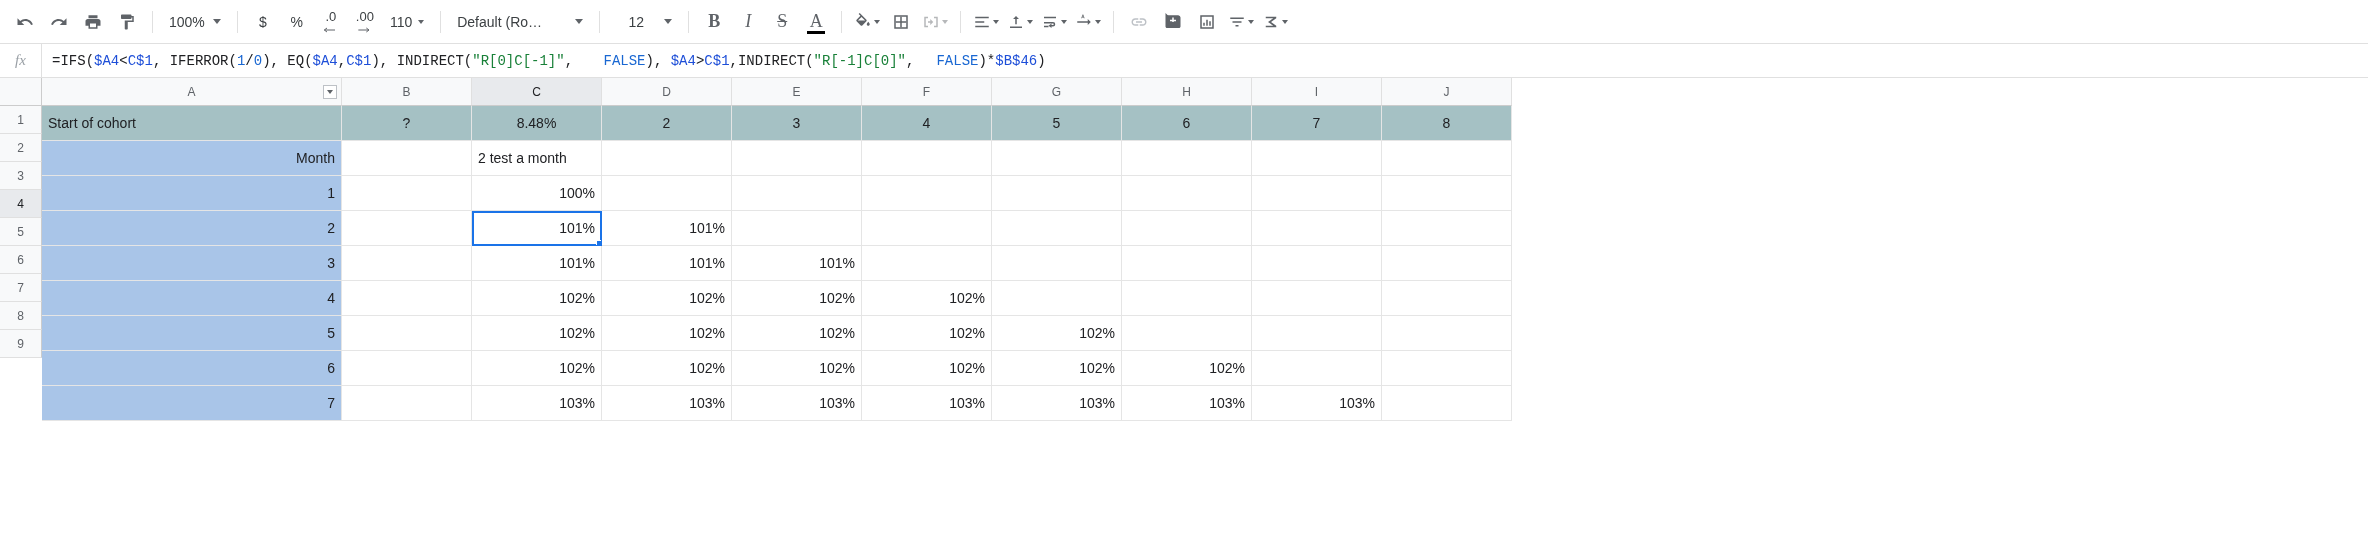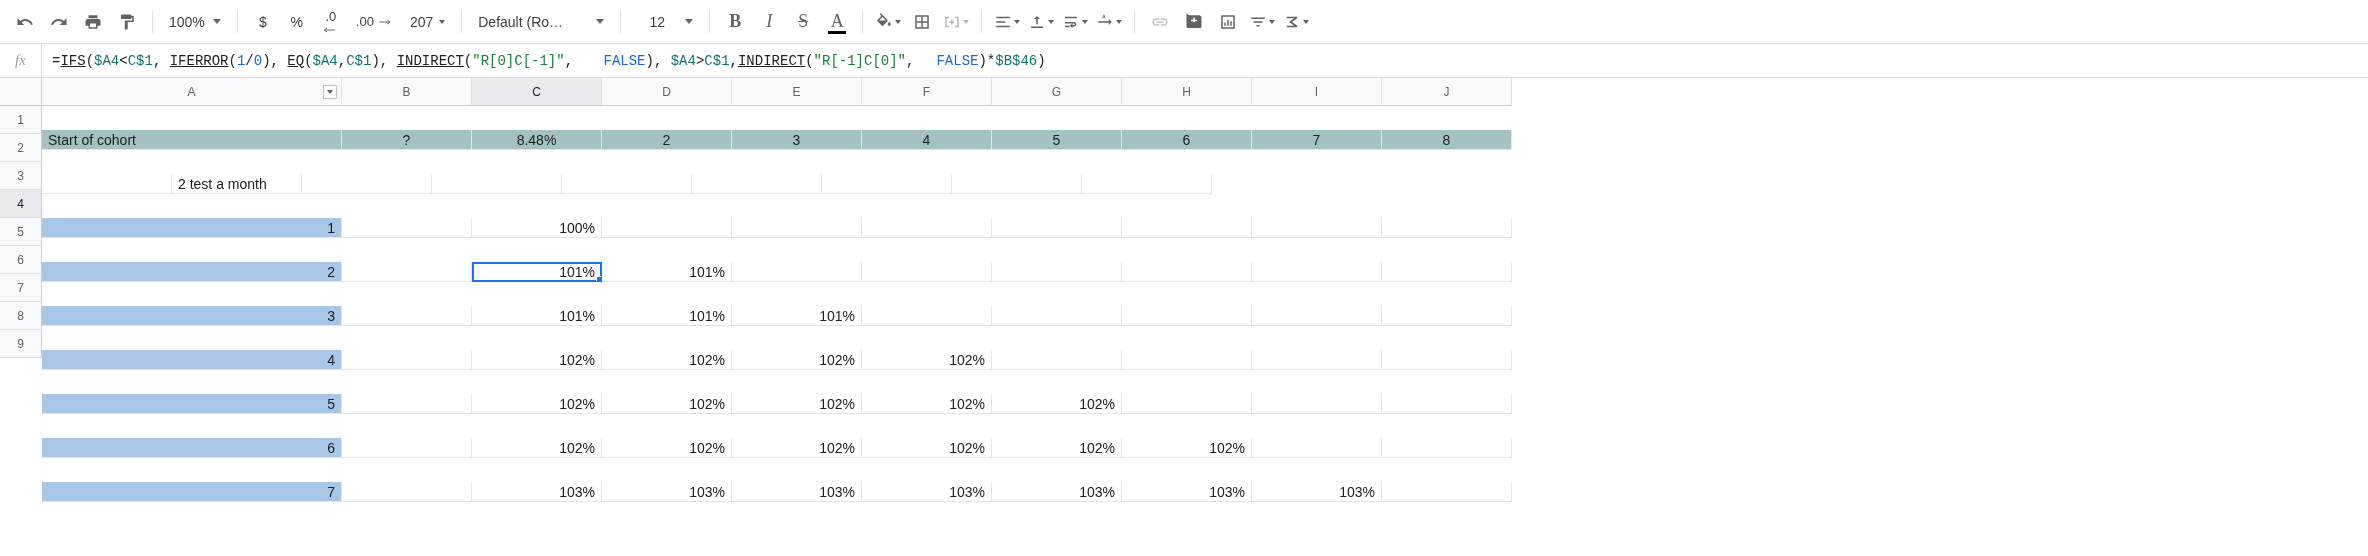--- a/index.html
+++ b/index.html
@@ -25,23 +25,23 @@
   .strike { text-decoration:line-through; font-family:"Times New Roman",serif; font-size:18px;}
   .text-color { position:relative; font-family:"Times New Roman",serif; font-size:18px;}
   .text-color::after { content:""; position:absolute; bottom:3px; left:6px; right:6px; height:3px; background:#000; }
 
   .formula-bar {
     display:flex; align-items:center; height:34px; border-bottom:1px solid #e0e0e0;
     font-family:"Consolas","Courier New",monospace; font-size:14px;
   }
   .fx-label { width:42px; display:flex; align-items:center; justify-content:center; color:#9aa0a6; font-style:italic; border-right:1px solid #e0e0e0; height:100%; font-family:"Times New Roman",serif; font-size:15px;}
   .formula-input { flex:1; padding:0 10px; white-space:nowrap; overflow:hidden; }
-  .tok-fn { color:#202124;text-decoration:underline; }
+  .tok-fn { color:#202124; }
   .tok-paren { color:#202124; }
-  .tok-ref { color:#0f766e; }
+  .tok-ref { color:#1d4ed8; }
   .tok-num { color:#1967d2; }
   .tok-bool { color:#1967d2;padding-left:22px; }
   .tok-str { color:#188038; }
   .tok-op { color:#202124; }
   .corner { width:42px; height:28px; background:#f8f9fa; border-right:1px solid #ccc; border-bottom:1px solid #ccc; }
   .grid { position:relative; }
   .col-headers { display:flex; }
   .col-h {
     height:28px; display:flex; align-items:center; justify-content:center;
     background:#f8f9fa; border-right:1px solid #e0e0e0; border-bottom:1px solid #ccc;
@@ -57,21 +57,21 @@
 
   .body { display:flex; }
   .row-headers { display:flex; flex-direction:column; }
   .row-h {
     width:42px; height:28px; display:flex; align-items:center; justify-content:center;
     background:#f8f9fa; border-right:1px solid #ccc; border-bottom:1px solid #e0e0e0;
     color:#5f6368; font-size:12px;
   }
   .row-h.active { background:#e8eaed; color:#202124; }
   .rows { display:flex; flex-direction:column; }
-  .row { display:flex; height:20px;margin-top:24px; }
+  .row { display:flex; height:35px; }
   .cell {
     border-right:1px solid #e5e5e5; border-bottom:1px solid #e5e5e5;
     display:flex; align-items:center; padding:0 6px; font-size:14px; color:#202124;
     overflow:hidden; white-space:nowrap;
   }
   .cell.right { justify-content:flex-end; }
   .cell.center { justify-content:center; }
   .cell.left { justify-content:flex-start; }
   .hdr-row .cell { background:#a5c1c4; }
   .col-a { background:#a9c5e8; }
@@ -115,28 +115,28 @@
   </div>
   <div class="tb-sep"></div>
   <div class="tb-btn tb-text">$</div>
   <div class="tb-btn tb-text">%</div>
   <div class="tb-btn tb-text" style="flex-direction:column;line-height:1;">
     <span style="font-size:13px;">.0</span>
     <svg viewBox="0 0 24 8" style="width:16px;height:6px;">
         <path d="M2 4h16M6 1L2 4l4 3" stroke="#5f6368" stroke-width="1.5" fill="none"></path>
       </svg>
   </div>
-  <div class="tb-btn tb-text" style="flex-direction:row;line-height:1;">
+  <div class="tb-btn tb-text" style="flex-direction:column;line-height:1;">
     <span style="font-size:13px;">.00</span>
     <svg viewBox="0 0 24 8" style="width:16px;height:6px;">
         <path d="M2 4h16M14 1l4 3-4 3" stroke="#5f6368" stroke-width="1.5" fill="none"></path>
       </svg>
   </div>
   <div class="tb-btn tb-text">
-    <span>207</span>
+    <span>110</span>
       <span class="caret-sm"></span>
   </div>
   <div class="tb-sep"></div>
   <div class="tb-btn tb-text">
     <span class="font-name">Default (Ro…</span>
       <span class="caret"></span>
   </div>
   <div class="tb-sep"></div>
   <div class="tb-btn tb-text">
     <span class="font-size">12</span>
@@ -266,20 +266,21 @@
           <div class="cell center" style="width: 130px;">8.48%</div>
           <div class="cell center" style="width: 130px;">2</div>
           <div class="cell center" style="width: 130px;">3</div>
           <div class="cell center" style="width: 130px;">4</div>
           <div class="cell center" style="width: 130px;">5</div>
           <div class="cell center" style="width: 130px;">6</div>
           <div class="cell center" style="width: 130px;">7</div>
           <div class="cell center" style="width: 130px;">8</div>
         </div>
         <div class="row">
+          <div class="cell right col-a" style="width: 300px;">Month</div>
           <div class="cell right" style="width: 130px;"></div>
           <div class="cell left" style="width: 130px;">2 test a month</div>
           <div class="cell right" style="width: 130px;"></div>
           <div class="cell right" style="width: 130px;"></div>
           <div class="cell right" style="width: 130px;"></div>
           <div class="cell right" style="width: 130px;"></div>
           <div class="cell right" style="width: 130px;"></div>
           <div class="cell right" style="width: 130px;"></div>
           <div class="cell right" style="width: 130px;"></div>
         </div>

